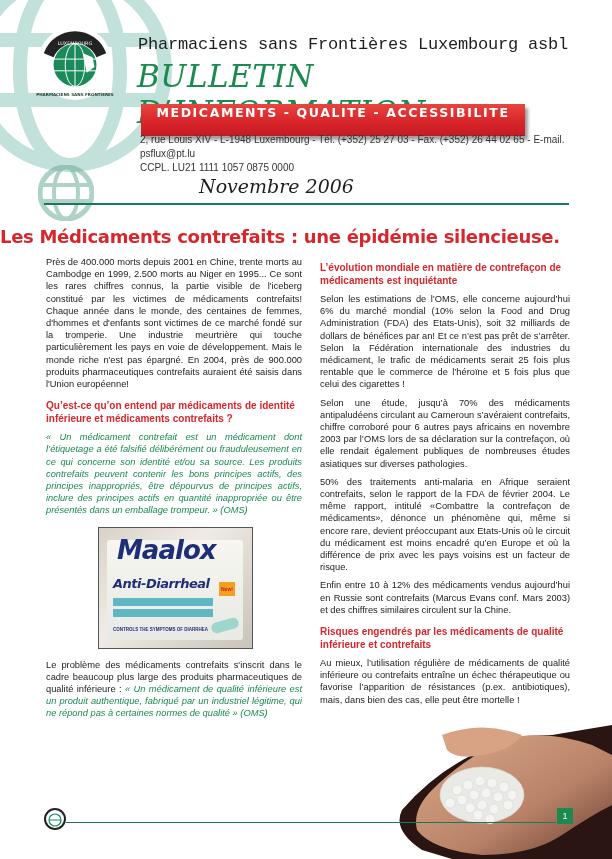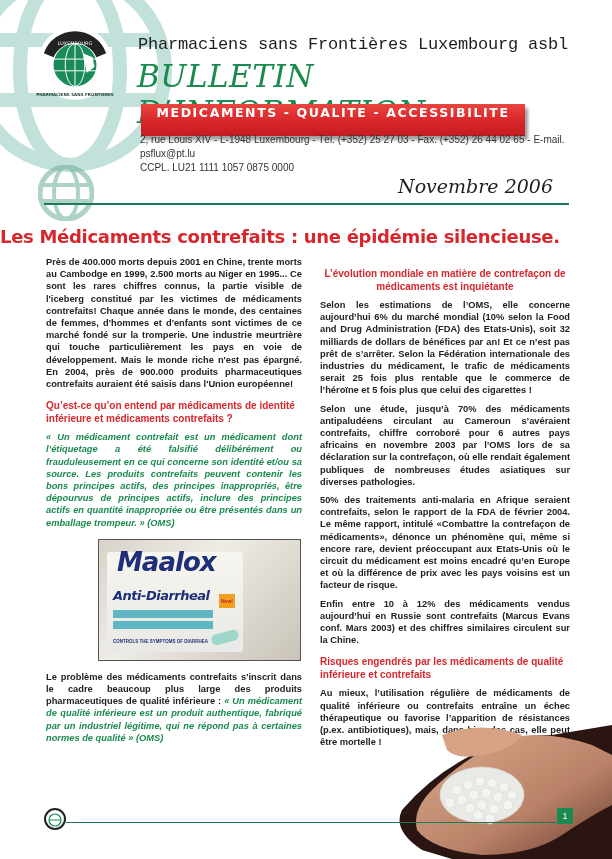--- a/index.html
+++ b/index.html
@@ -16,40 +16,40 @@
   .tagline-bar { position:absolute; left:141px; top:104px; width:384px; height:32px;
                  background:linear-gradient(#e8453f,#d9252a 55%,#c41c22);
                  box-shadow:3px 4px 3px rgba(80,80,80,0.55); }
   .tagline { position:absolute; left:0; right:0; top:1px; text-align:center; color:#fff;
              font-family:"DejaVu Sans", sans-serif; font-weight:bold; font-size:12.5px; letter-spacing:1.6px; }
   .address { position:absolute; left:140px; top:133px; font-size:10px; color:#333; line-height:14px;
              font-family:"Liberation Sans", sans-serif; }
 
   
   .small-globe { position:absolute; left:38px; top:165px; width:56px; height:56px; opacity:0.55; }
-  .date { position:absolute; left:0; width:553px; text-align:right; top:175px;
+  .date { position:absolute; left:0; width:553px; text-align:center; top:175px;
           font-family:"DejaVu Serif", serif; font-style:italic; font-size:19px; color:#1e1e1e; }
   .date-rule { position:absolute; left:44px; top:203px; width:525px; height:2px; background:#1a7a55; }
 
   .headline { position:absolute; left:0; width:612px; text-align:left; top:226px;
               font-family:"DejaVu Sans", sans-serif; font-weight:bold; font-size:18px; color:#d7272d; letter-spacing:-0.3px; }
 
   
   .col { position:absolute; font-family:"Liberation Sans", sans-serif; font-size:9.3px;
          line-height:12.2px; text-align:justify; color:#222; }
-  .col p { margin:0 0 6px 0;font-weight:bold; }
+  .col p { margin:0 0 6px 0; }
   .col-left { left:46px; top:256px; width:256px; }
   .col-right { left:320px; top:256px; width:250px; }
   .subhead { color:#d7272d; font-weight:bold; font-size:10px; line-height:12.5px; margin:10px 0 6px 0; text-align:left; }
-  .subhead.first { margin-top:12px;text-align:center; }
+  .subhead.first { margin-top:6px; }
   .quote { color:#1a8a4e; font-style:italic; }
 
   
   .photo-maalox { width:153px; height:120px; margin:10px 0 10px 52px; position:relative;
-                  background:linear-gradient(135deg,#d8d2c8,#efece6 40%,#c9c3b8); border:1px solid #555; overflow:hidden;padding-left:48px; }
+                  background:linear-gradient(135deg,#d8d2c8,#efece6 40%,#c9c3b8); border:1px solid #555; overflow:hidden; }
   .box { position:absolute; left:8px; top:12px; width:136px; height:100px; background:linear-gradient(#f6f5f0,#e9eae5);
          border-radius:3px; }
   .maalox-word { position:absolute; left:18px; top:16px; font-family:"DejaVu Sans", sans-serif;
                  font-weight:bold; font-style:italic; font-size:26px; color:#1e2e78; letter-spacing:-1px; }
   .anti-word { position:absolute; left:14px; top:50px; font-family:"DejaVu Sans", sans-serif;
                font-weight:bold; font-style:italic; font-size:13px; color:#1e2e78; letter-spacing:-0.5px; }
   .new-badge { position:absolute; left:120px; top:54px; background:#f3a020; color:#c8201d;
                font-size:5px; font-weight:bold; padding:1px 2px; }
   .teal-band { position:absolute; left:14px; height:8px; width:100px; background:#5fb7c4; }
   .teal-band.b1 { top:70px; } .teal-band.b2 { top:81px; }

